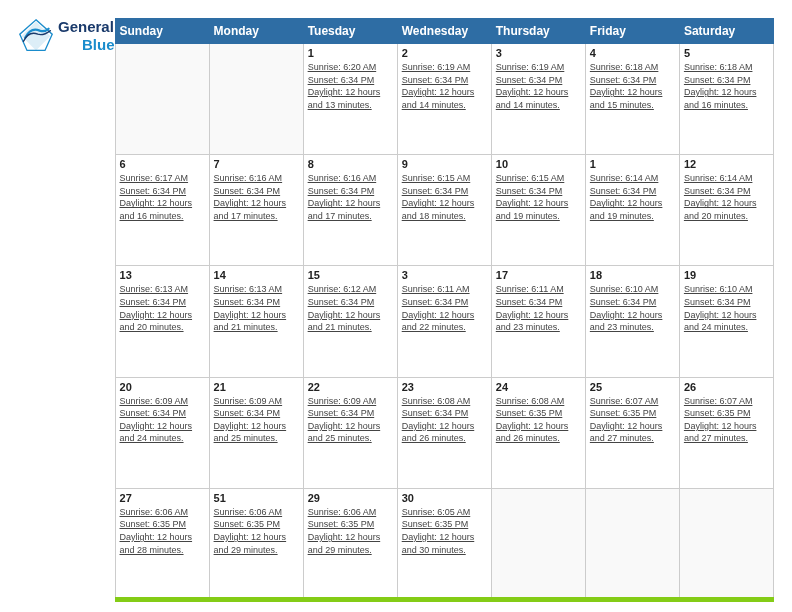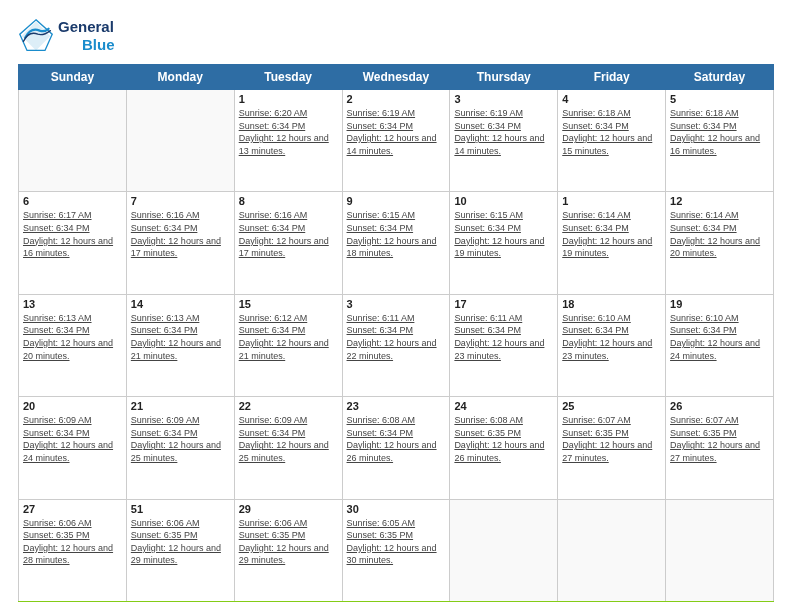--- a/index.html
+++ b/index.html
@@ -8,21 +8,20 @@
       height: 612px;
       font-family: Arial, sans-serif;
       background: #fff;
       overflow: hidden;
     }
     .page {
       width: 792px;
       height: 612px;
       padding: 18px 18px 10px 18px;
       display: flex;
-      flex-direction: column;
     }
     .header {
       display: flex;
       justify-content: space-between;
       align-items: flex-start;
       margin-bottom: 10px;
     }
     .logo {
       display: flex;
       align-items: center;
@@ -61,21 +60,21 @@
       border-collapse: collapse;
       width: 100%;
       table-layout: fixed;
     }
     .calendar th {
       background-color: #2e6da4;
       color: #fff;
       font-size: 12px;
       font-weight: bold;
       padding: 5px 4px;
-      text-align: center;
+      text-align: left;
       border: 1px solid #2e6da4;
     }
     .calendar td {
       vertical-align: top;
       border: 1px solid #ccc;
       padding: 3px 4px;
       font-size: 9.5px;
       color: #333;
       height: 78px;
       background: #fff;
@@ -90,21 +89,21 @@
       display: block;
       margin-bottom: 2px;
     }
     .day-info {
       color: #444;
       font-size: 9px;
       line-height: 1.4;
       text-decoration: underline;
     }
     .last-row td {
-      border-bottom: 1px solid #84cc16;
+      border-bottom: 5px solid #84cc16;
     }
   </style>
 </head>
 <body>
 
 <div class="page">
   <div class="header">
     <div class="logo">
       <svg class="logo-icon" viewBox="0 0 40 40">
         <polygon points="20,4 36,20 20,36 4,20" fill="#1a8ccc" opacity="0.15"></polygon>

